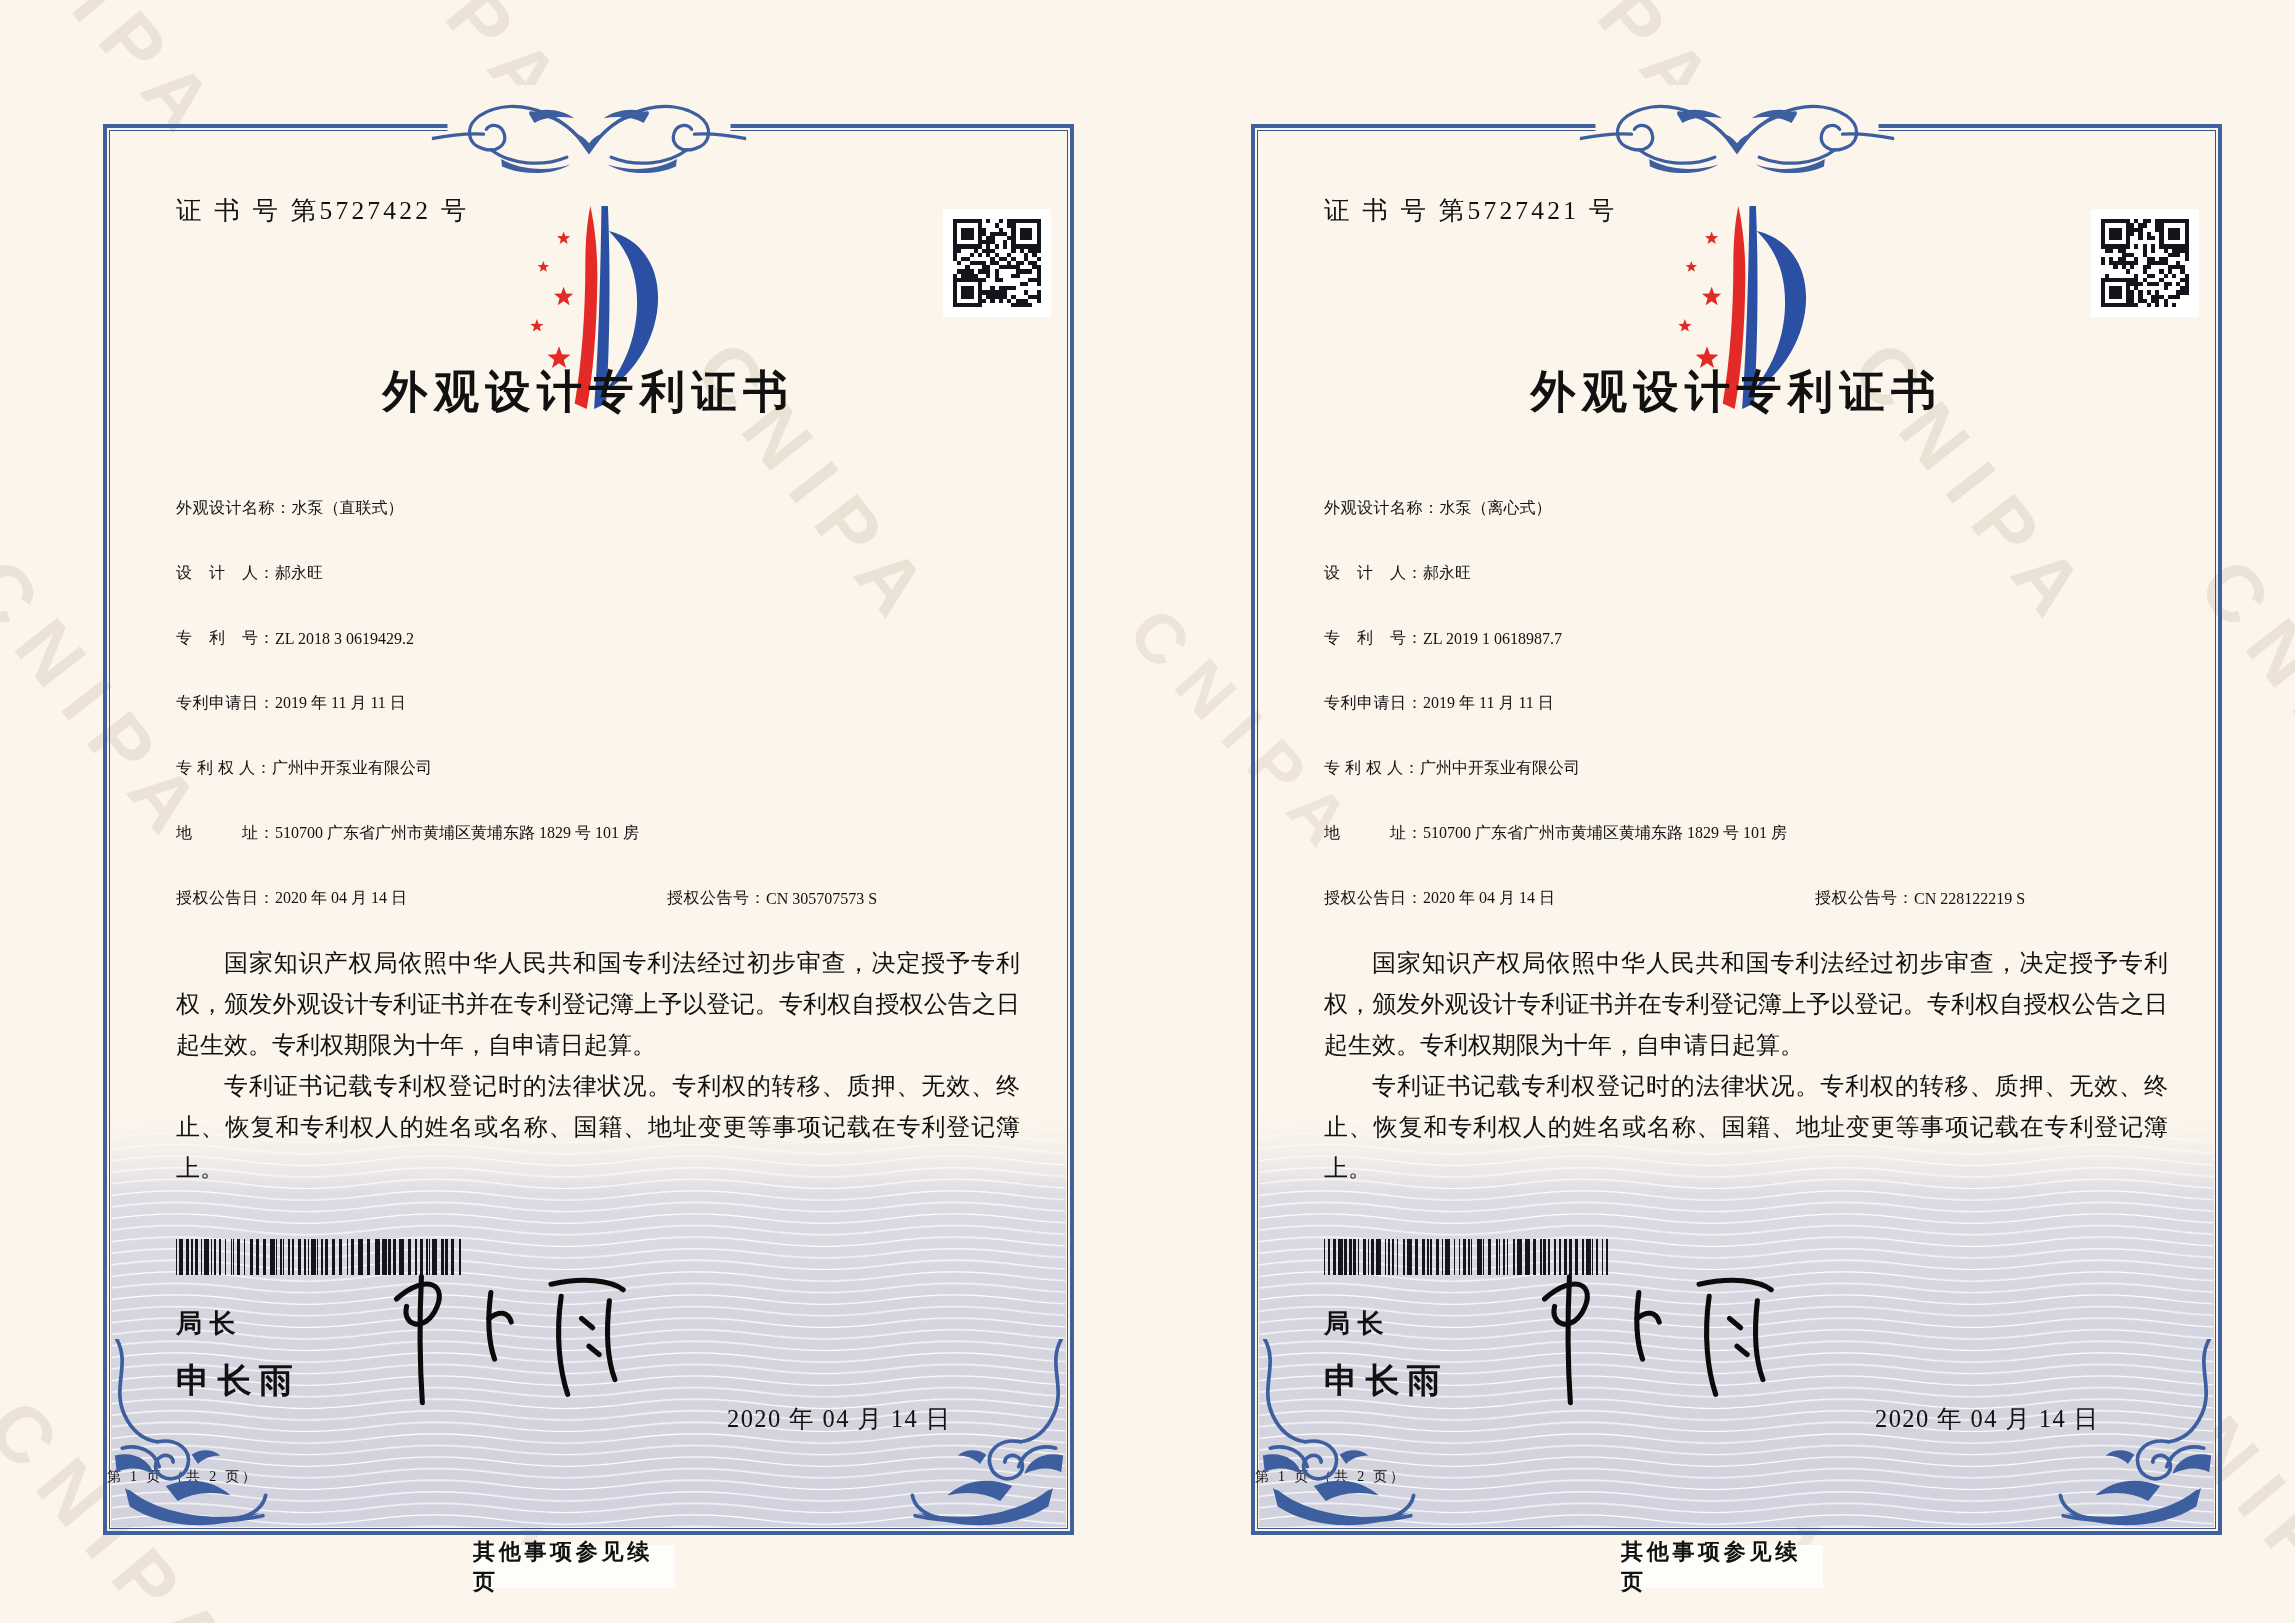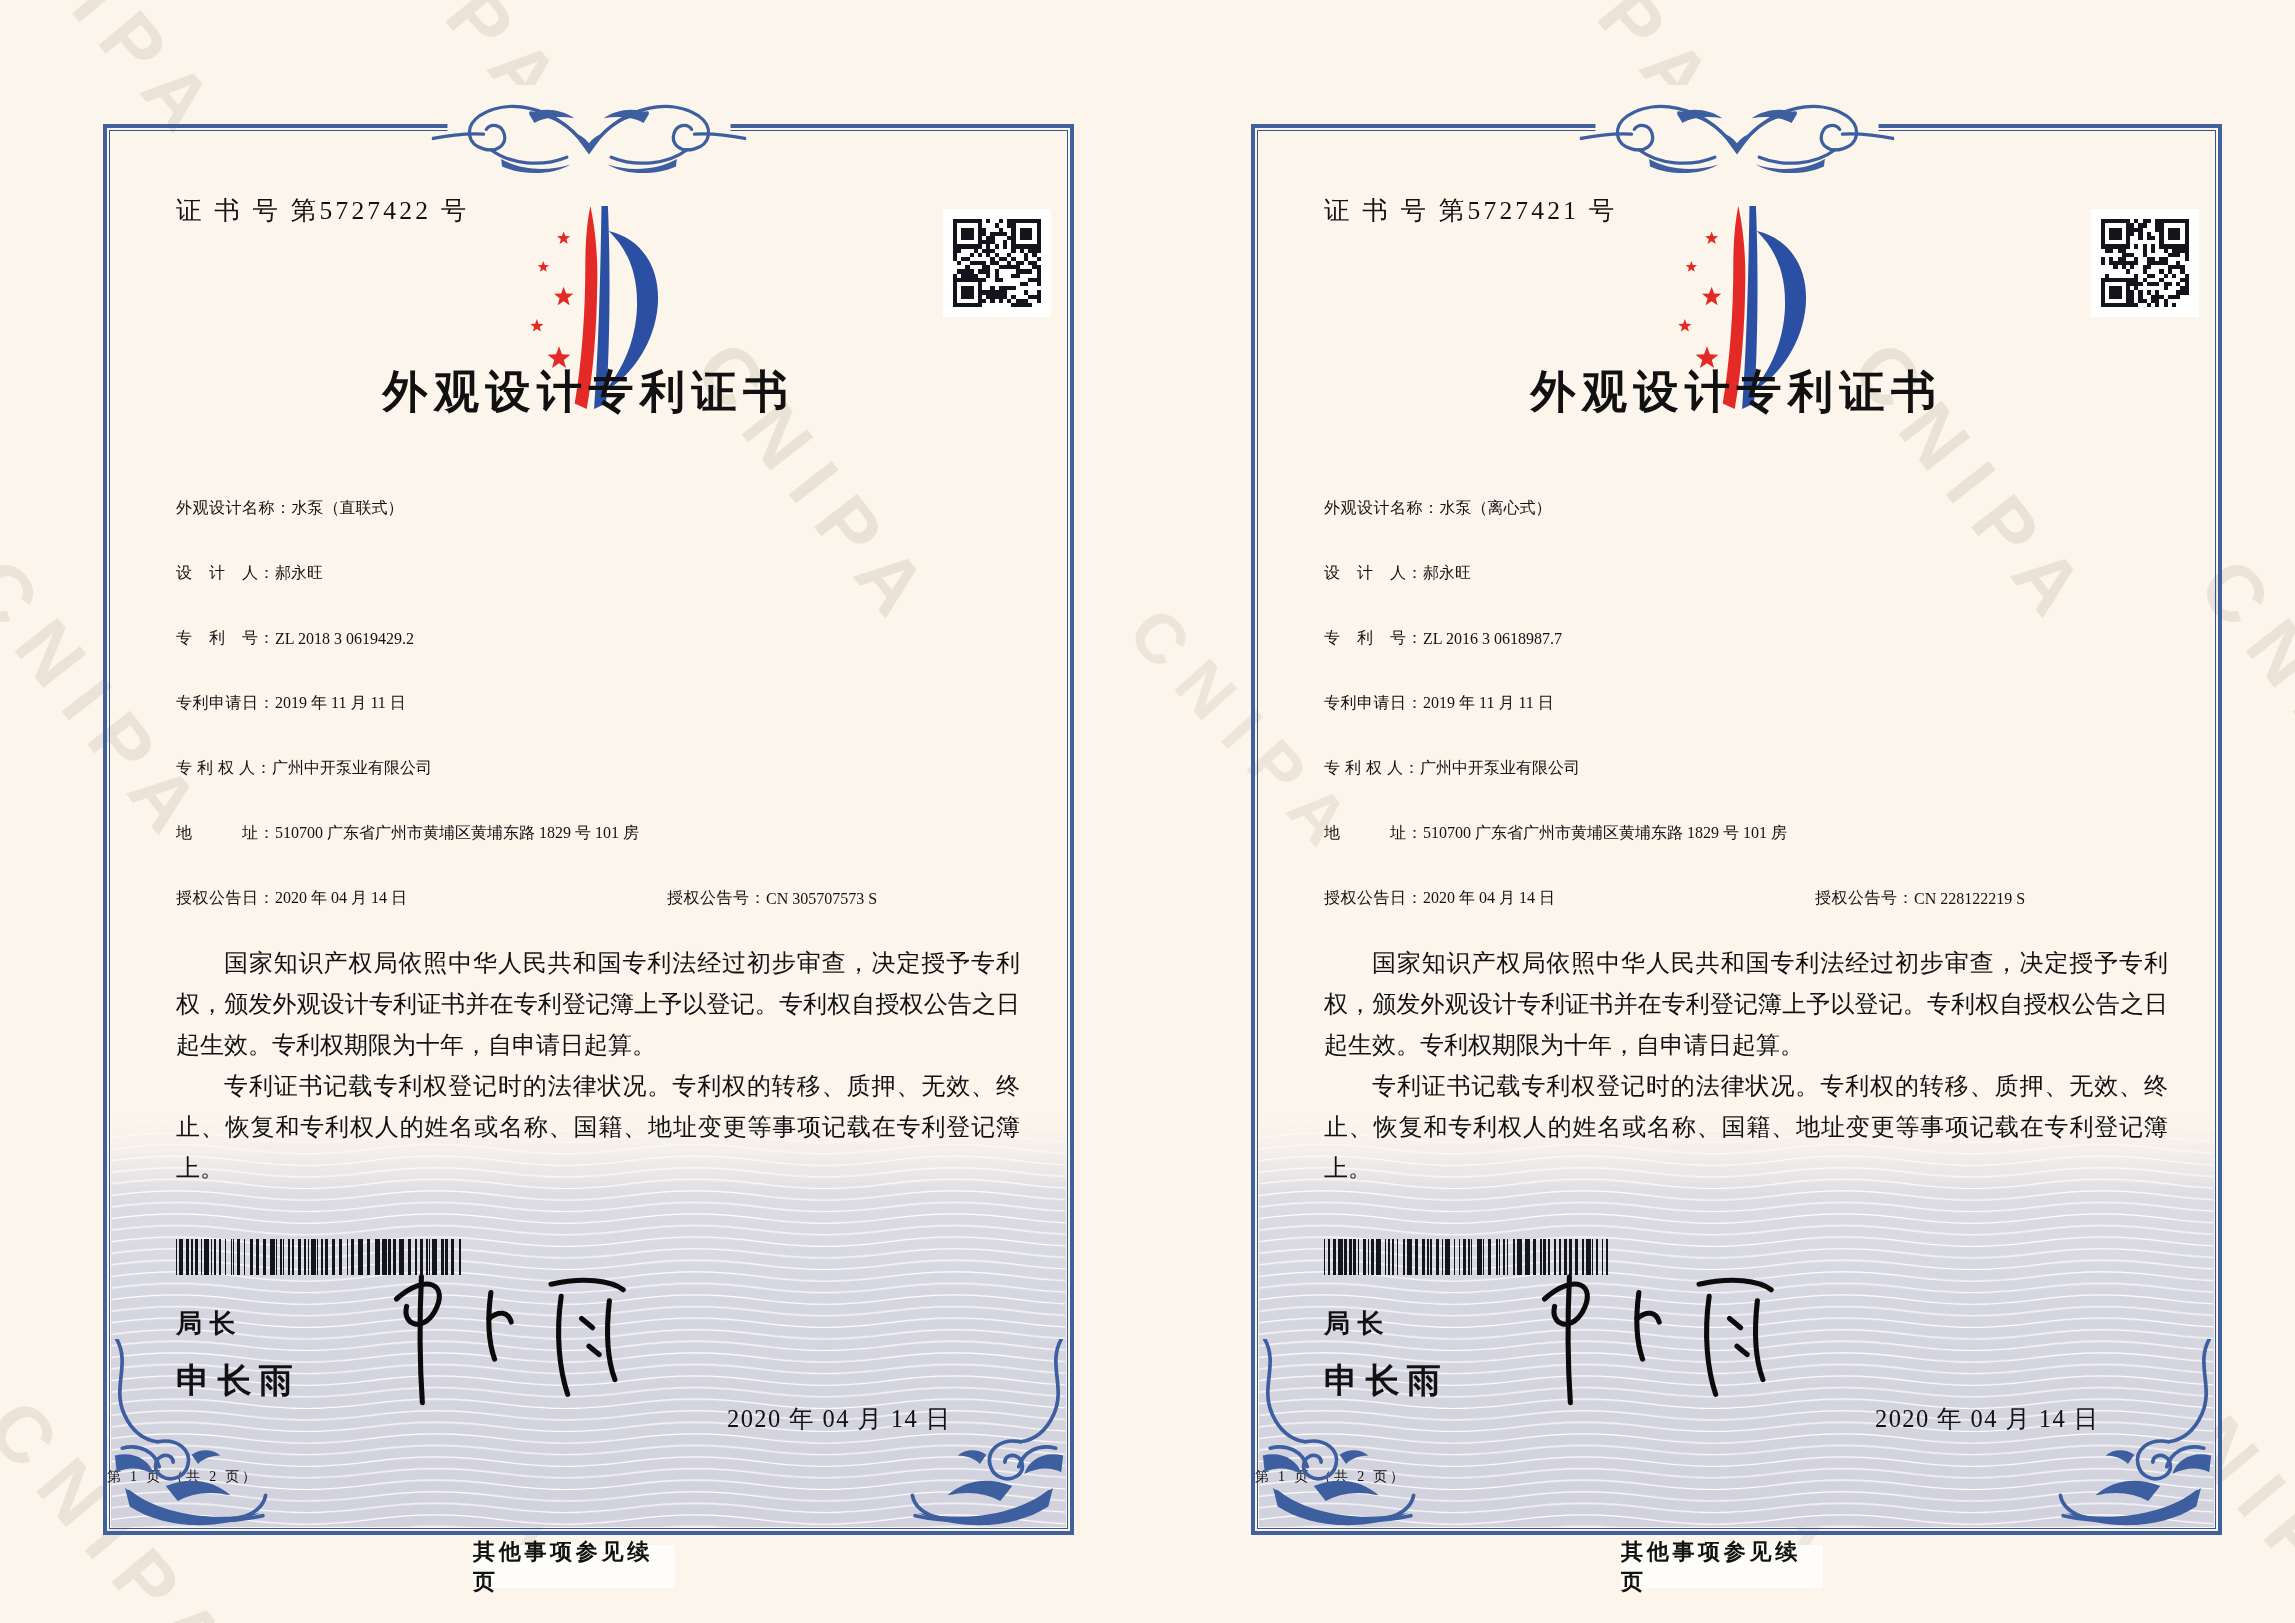--- a/index.html
+++ b/index.html
@@ -1204,21 +1204,21 @@
         <div class="frow">
           <span class="lbl">外观设计名称：</span>
             <span>水泵（离心式）</span>
         </div>
         <div class="frow">
           <span class="lbl">设　计　人：</span>
             <span>郝永旺</span>
         </div>
         <div class="frow">
           <span class="lbl">专　利　号：</span>
-            <span>ZL 2016 3 0618987.7</span>
+            <span>ZL 2019 1 0618987.7</span>
         </div>
         <div class="frow">
           <span class="lbl">专利申请日：</span>
             <span>2019 年 11 月 11 日</span>
         </div>
         <div class="frow">
           <span class="lbl">专 利 权 人：</span>
             <span>广州中开泵业有限公司</span>
         </div>
         <div class="frow">

